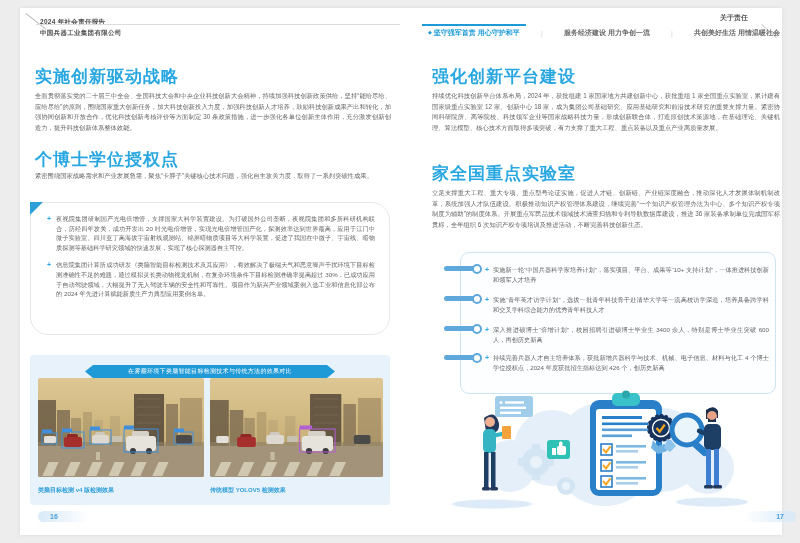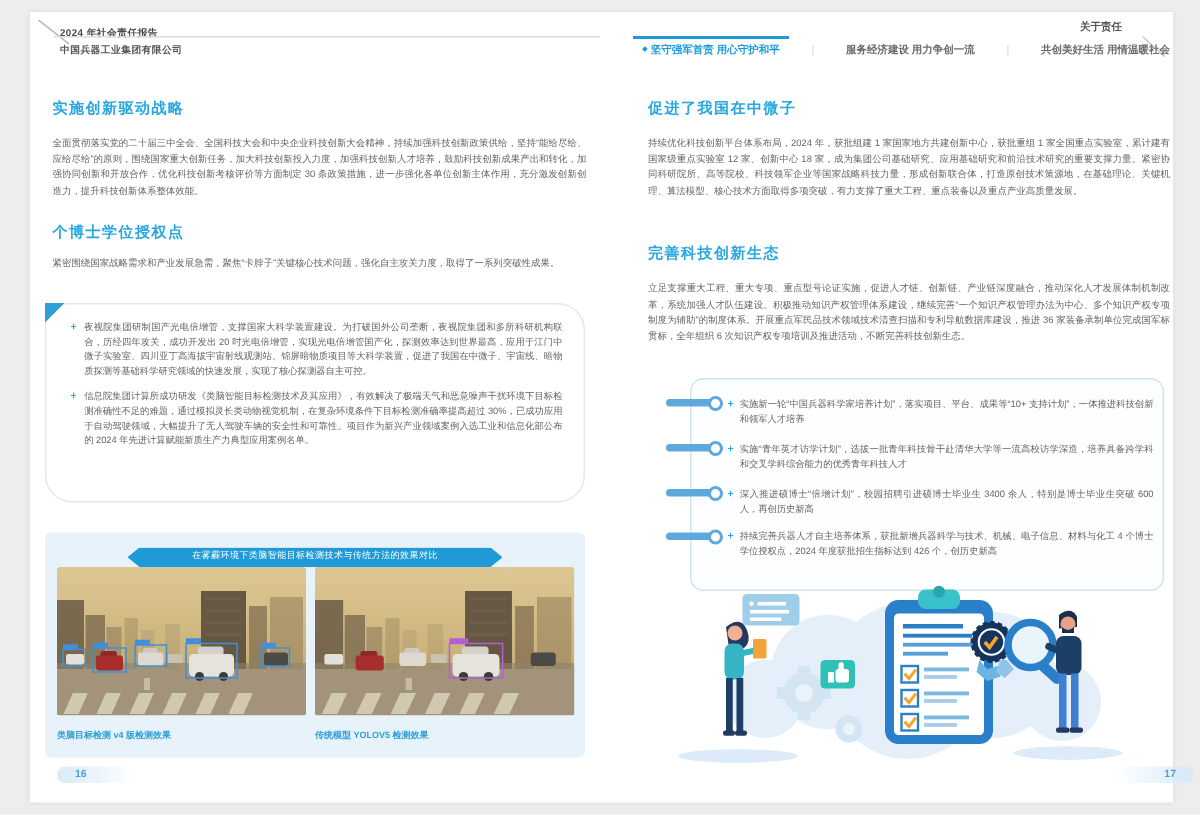--- a/index.html
+++ b/index.html
@@ -24,21 +24,21 @@
   .hdr-diag-r{left:742px;top:16px;width:20px;height:1px;background:#c9c9c9;
     transform:rotate(42deg);transform-origin:left top;}
   .nav{left:408px;top:20px;width:352px;display:flex;align-items:center;
     justify-content:space-between;font-size:7px;color:#6b6b6b;font-weight:bold;}
   .nav-item{position:relative;white-space:nowrap;cursor:pointer;}
   .nav-item.active{color:#1E9BD7;}
   .nav-item.active::before{content:"";position:absolute;left:-6px;right:-6px;top:-4px;height:1.5px;background:#1E9BD7;}
   .nav-sep{color:#d0d0d0;font-weight:normal;}
   .diamond{font-size:5px;margin-right:2px;vertical-align:1px;}
   
-  .sec-title{font-size:10px;font-weight:bold;color:#29A7E0;letter-spacing:1px;white-space:nowrap;}
+  .sec-title{font-size:17px;font-weight:bold;color:#29A7E0;letter-spacing:1px;white-space:nowrap;}
   .para{font-size:6.3px;line-height:10.6px;color:#646464;text-align:justify;}
   
   .case-box{left:10px;top:194px;width:360px;height:133px;background:#fff;
     border:1px solid #e7e7e7;border-radius:5px 18px 18px 18px;box-sizing:border-box;
     padding:11px 14px 0 16px;}
   .fold{left:10px;top:194px;width:0;height:0;border-top:13px solid #2f9fd8;border-right:13px solid transparent;}
   .bullet{display:flex;gap:5px;margin-bottom:8px;}
   .plus{color:#29A7E0;font-size:7px;font-weight:bold;line-height:9.6px;flex:0 0 auto;}
   .bullet .txt{font-size:6.2px;line-height:9.6px;color:#646464;text-align:justify;}
   
@@ -232,24 +232,24 @@
         </g>
       </svg>
     </div>
 
     <div class="caption" style="left:8px;">类脑目标检测 v4 版检测效果</div>
     <div class="caption" style="left:180px;">传统模型 YOLOV5 检测效果</div>
   </div>
 
   <div class="pill p16">16</div>
 
-  <h1 class="abs sec-title" style="left:412px;top:57px;margin:0;">促进了我国在中微子</h1>
+  <h1 class="abs sec-title" style="left:412px;top:57px;margin:0;">强化创新平台建设</h1>
   <p class="abs para" style="left:412px;top:83px;width:348px;margin:0;">持续优化科技创新平台体系布局，2024 年，获批组建 1 家国家地方共建创新中心，获批重组 1 家全国重点实验室，累计建有国家级重点实验室 12 家、创新中心 18 家，成为集团公司基础研究、应用基础研究和前沿技术研究的重要支撑力量。紧密协同科研院所、高等院校、科技领军企业等国家战略科技力量，形成创新联合体，打造原创技术策源地，在基础理论、关键机理、算法模型、核心技术方面取得多项突破，有力支撑了重大工程、重点装备以及重点产业高质量发展。</p>
 
-  <h1 class="abs sec-title" style="left:412px;top:154px;margin:0;">完善科技创新生态</h1>
+  <h1 class="abs sec-title" style="left:412px;top:154px;margin:0;">家全国重点实验室</h1>
   <p class="abs para" style="left:412px;top:180px;width:348px;margin:0;">立足支撑重大工程、重大专项、重点型号论证实施，促进人才链、创新链、产业链深度融合，推动深化人才发展体制机制改革，系统加强人才队伍建设。积极推动知识产权管理体系建设，继续完善“一个知识产权管理办法为中心、多个知识产权专项制度为辅助”的制度体系。开展重点军民品技术领域技术清查扫描和专利导航数据库建设，推进 36 家装备承制单位完成国军标贯标，全年组织 6 次知识产权专项培训及推进活动，不断完善科技创新生态。</p>
 
   <div class="abs talent-box">
     <div class="t-item" style="top:12px;">
       <span class="plus">+</span>
       <span class="txt">实施新一轮“中国兵器科学家培养计划”，落实项目、平台、成果等“10+ 支持计划”，一体推进科技创新和领军人才培养</span>
     </div>
     <div class="t-item" style="top:42px;">
       <span class="plus">+</span>
       <span class="txt">实施“青年英才访学计划”，选拔一批青年科技骨干赴清华大学等一流高校访学深造，培养具备跨学科和交叉学科综合能力的优秀青年科技人才</span>

